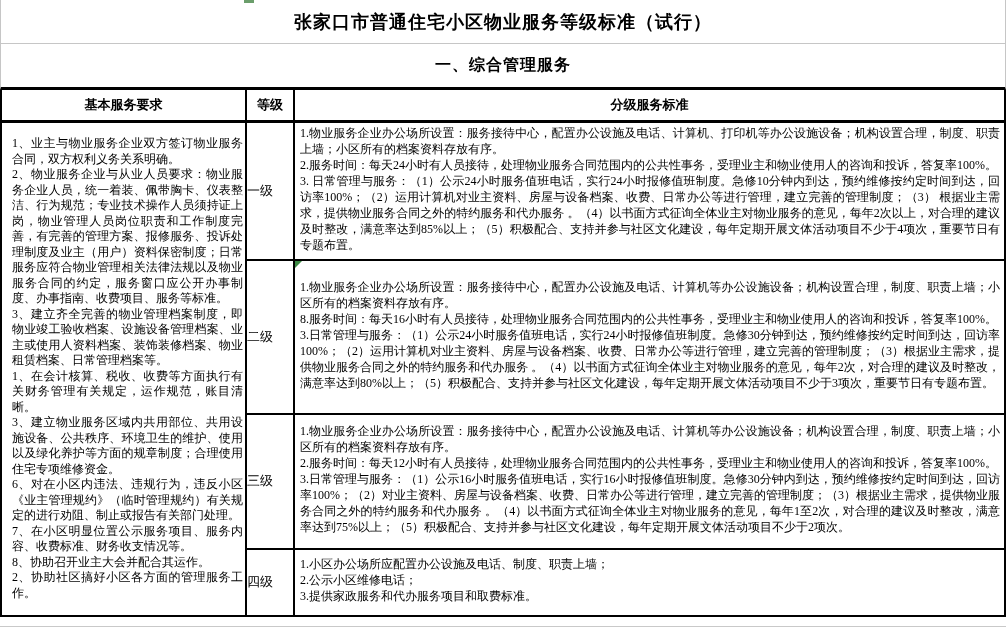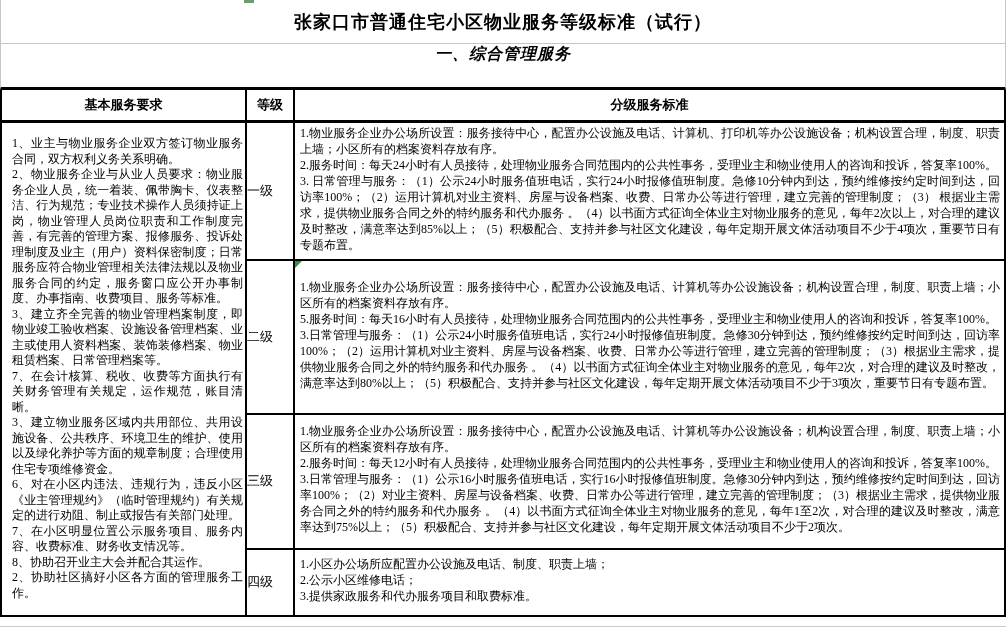--- a/index.html
+++ b/index.html
@@ -19,21 +19,21 @@
     border-bottom: 1px solid #c6c6c6;
     display: flex; align-items: center; justify-content: center;
   }
   .doc-title { font-size: 18px; font-weight: bold; letter-spacing: 1px; }
 
   
   .section-row {
     height: 46px;
     border-left: 1px solid #c6c6c6; border-right: 1px solid #c6c6c6;
     border-bottom: 3px solid #000;
-    display: flex; justify-content: center; font-style: italic;
+    display: flex; align-items: center; justify-content: center;
   }
   .section-title { font-size: 16px; font-weight: bold; letter-spacing: 1px; }
 
   
   table.grid {
     border-collapse: collapse; table-layout: fixed;
     width: 1004px; margin-left: 0;
   }
   table.grid th, table.grid td { border: 2px solid #000; overflow: hidden; }
   table.grid thead th {
@@ -111,40 +111,40 @@
         <th>等级</th>
         <th>分级服务标准</th>
       </tr>
     </thead>
     <tbody>
       <tr class="r1">
         <td class="req-cell" rowspan="4">
             <div class="para">1、业主与物业服务企业双方签订物业服务合同，双方权利义务关系明确。</div>
             <div class="para">2、物业服务企业与从业人员要求：物业服务企业人员，统一着装、佩带胸卡、仪表整洁、行为规范；专业技术操作人员须持证上岗，物业管理人员岗位职责和工作制度完善，有完善的管理方案、报修服务、投诉处理制度及业主（用户）资料保密制度；日常服务应符合物业管理相关法律法规以及物业服务合同的约定，服务窗口应公开办事制度、办事指南、收费项目、服务等标准。</div>
             <div class="para">3、建立齐全完善的物业管理档案制度，即物业竣工验收档案、设施设备管理档案、业主或使用人资料档案、装饰装修档案、物业租赁档案、日常管理档案等。</div>
-            <div class="para">7、在会计核算、税收、收费等方面执行有关财务管理有关规定，运作规范，账目清晰。</div>
+            <div class="para">1、在会计核算、税收、收费等方面执行有关财务管理有关规定，运作规范，账目清晰。</div>
             <div class="para">3、建立物业服务区域内共用部位、共用设施设备、公共秩序、环境卫生的维护、使用以及绿化养护等方面的规章制度；合理使用住宅专项维修资金。</div>
             <div class="para">6、对在小区内违法、违规行为，违反小区《业主管理规约》（临时管理规约）有关规定的进行劝阻、制止或报告有关部门处理。</div>
             <div class="para">7、在小区明显位置公示服务项目、服务内容、收费标准、财务收支情况等。</div>
             <div class="para">8、协助召开业主大会并配合其运作。</div>
             <div class="para">2、协助社区搞好小区各方面的管理服务工作。</div>
           </td>
         <td class="grade-cell">一级</td>
         <td class="std-cell">
             <div class="para">1.物业服务企业办公场所设置：服务接待中心，配置办公设施及电话、计算机、打印机等办公设施设备；机构设置合理，制度、职责上墙；小区所有的档案资料存放有序。</div>
             <div class="para">2.服务时间：每天24小时有人员接待，处理物业服务合同范围内的公共性事务，受理业主和物业使用人的咨询和投诉，答复率100%。</div>
             <div class="para">3. 日常管理与服务：（1）公示24小时服务值班电话，实行24小时报修值班制度。急修10分钟内到达，预约维修按约定时间到达，回访率100%；（2）运用计算机对业主资料、房屋与设备档案、收费、日常办公等进行管理，建立完善的管理制度；（3） 根据业主需求，提供物业服务合同之外的特约服务和代办服务 。（4）以书面方式征询全体业主对物业服务的意见，每年2次以上，对合理的建议及时整改，满意率达到85%以上；（5）积极配合、支持并参与社区文化建设，每年定期开展文体活动项目不少于4项次，重要节日有专题布置。</div>
           </td>
       </tr>
       <tr class="r2">
         <td class="grade-cell">二级</td>
         <td class="std-cell">
           <span class="comment-triangle"></span>
         <div class="para">1.物业服务企业办公场所设置：服务接待中心，配置办公设施及电话、计算机等办公设施设备；机构设置合理，制度、职责上墙；小区所有的档案资料存放有序。</div>
-            <div class="para">5.服务时间：每天16小时有人员接待，处理物业服务合同范围内的公共性事务，受理业主和物业使用人的咨询和投诉，答复率100%。</div>
+            <div class="para">8.服务时间：每天16小时有人员接待，处理物业服务合同范围内的公共性事务，受理业主和物业使用人的咨询和投诉，答复率100%。</div>
             <div class="para">3.日常管理与服务：（1）公示24小时服务值班电话，实行24小时报修值班制度。急修30分钟到达，预约维修按约定时间到达，回访率100%；（2）运用计算机对业主资料、房屋与设备档案、收费、日常办公等进行管理，建立完善的管理制度；（3）根据业主需求，提供物业服务合同之外的特约服务和代办服务 。（4）以书面方式征询全体业主对物业服务的意见，每年2次，对合理的建议及时整改，满意率达到80%以上；（5）积极配合、支持并参与社区文化建设，每年定期开展文体活动项目不少于3项次，重要节日有专题布置。</div>
           </td>
       </tr>
       <tr class="r3">
         <td class="grade-cell">三级</td>
         <td class="std-cell">
             <div class="para">1.物业服务企业办公场所设置：服务接待中心，配置办公设施及电话、计算机等办公设施设备；机构设置合理，制度、职责上墙；小区所有的档案资料存放有序。</div>
             <div class="para">2.服务时间：每天12小时有人员接待，处理物业服务合同范围内的公共性事务，受理业主和物业使用人的咨询和投诉，答复率100%。</div>
             <div class="para">3.日常管理与服务：（1）公示16小时服务值班电话，实行16小时报修值班制度。急修30分钟内到达，预约维修按约定时间到达，回访率100%；（2）对业主资料、房屋与设备档案、收费、日常办公等进行管理，建立完善的管理制度；（3）根据业主需求，提供物业服务合同之外的特约服务和代办服务 。（4）以书面方式征询全体业主对物业服务的意见，每年1至2次，对合理的建议及时整改，满意率达到75%以上；（5）积极配合、支持并参与社区文化建设，每年定期开展文体活动项目不少于2项次。</div>
           </td>

